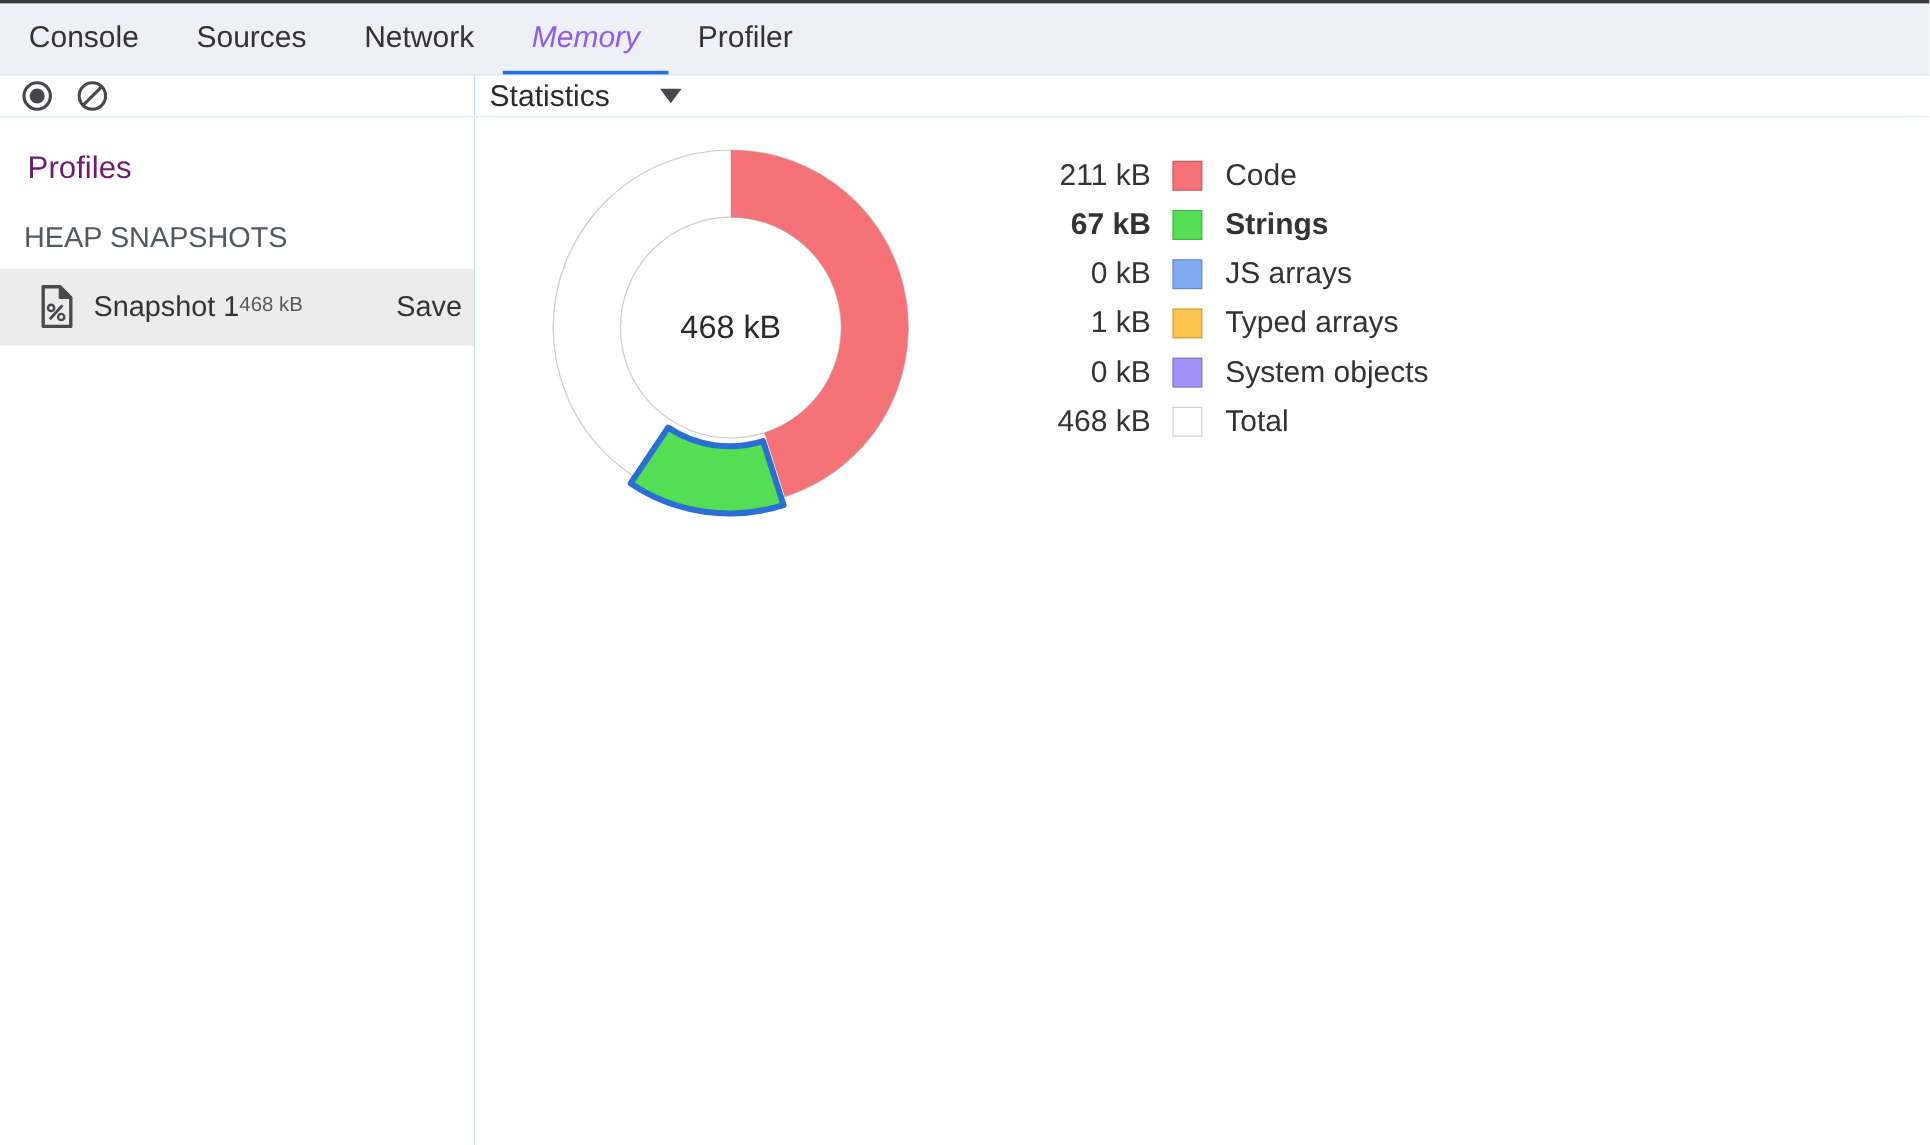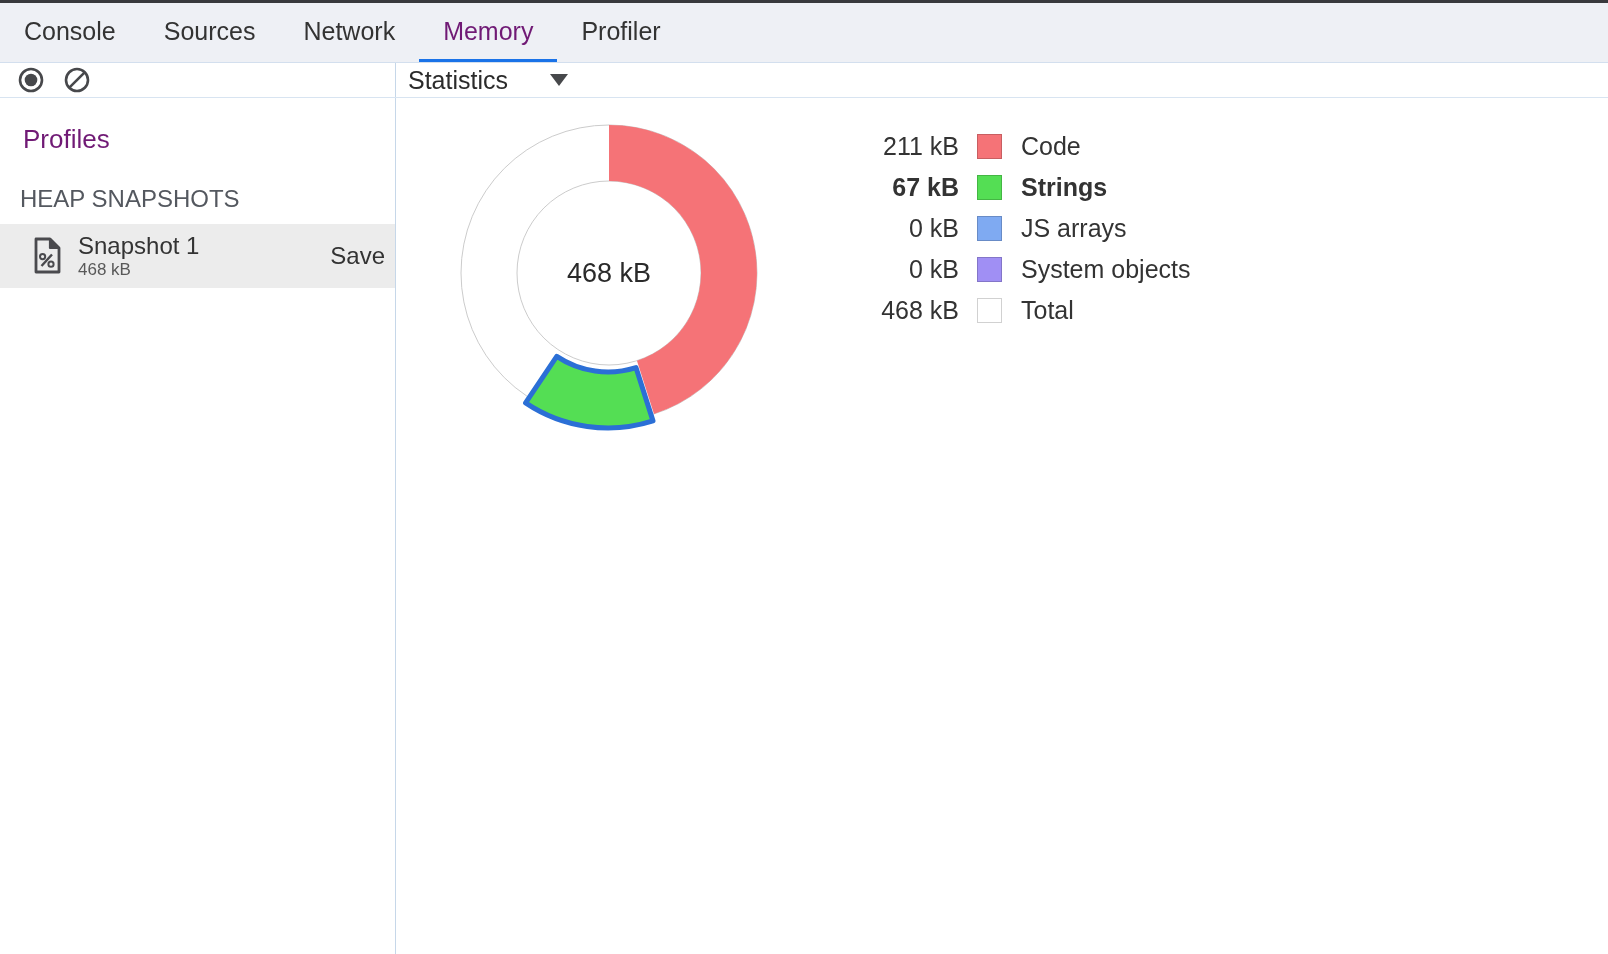--- a/index.html
+++ b/index.html
@@ -5,41 +5,41 @@
   * { margin:0; padding:0; box-sizing:border-box; }
   html,body { width:1608px; height:954px; background:#fff; overflow:hidden;
     font-family:"Liberation Sans", sans-serif; color:#303030; }
   .top-strip { height:3px; background:#38393d; width:100%; }
 
   
   .tab-bar { height:60px; background:#eef0f5; border-bottom:1px solid #d3dfee;
     display:flex; align-items:stretch; }
   .tab { display:flex; align-items:center; padding:0 24px; font-size:25px;
     color:#333; cursor:default; border-bottom:3px solid transparent; }
-  .tab.active { color:#701a75; border-bottom-color:#1a73e8; }
+  .tab.active { color:#8b5cf6; border-bottom-color:#1a73e8;font-style:italic; }
 
   
   .toolbar { height:35px; background:#fff; border-bottom:1px solid #d8e4f1; display:flex; }
   .toolbar-left { width:396px; border-right:1px solid #c6d7e9; display:flex;
     align-items:center; padding-left:18px; gap:20px; }
   .icon-btn { width:26px; height:26px; display:block; }
   .toolbar-right { flex:1; display:flex; align-items:center; padding-left:12px; }
   .stats-select { display:flex; align-items:center; font-size:25px; color:#2b2b2b; }
   .dropdown-caret { width:0; height:0; border-left:9px solid transparent;
     border-right:9px solid transparent; border-top:12px solid #47484b; margin-left:42px; }
 
   
   .content { display:flex; height:898px; }
   .sidebar { width:396px; border-right:1px solid #c6d7e9; background:#fff; }
   .profiles-title { font-size:26px; color:#701a75; margin:26px 0 0 23px; }
   .section-heading { font-size:24px; color:#54585f; margin:30px 0 0 20px; }
   .snapshot-item { margin-top:11px; height:64px; background:#ececec;
     display:flex; align-items:center; padding:0 10px 0 30px; }
   .snapshot-icon { width:34px; height:40px; flex:0 0 auto; }
-  .snapshot-text { margin-left:14px; display:flex; flex-direction:column; }
+  .snapshot-text { margin-left:14px; display:flex; flex-direction:row; }
   .snapshot-title { font-size:24px; color:#333; line-height:26px; }
   .snapshot-size { font-size:17px; color:#595959; line-height:19px; margin-top:1px; }
   .save-link { margin-left:auto; font-size:24px; color:#333;
     cursor:pointer; }
 
   .main { flex:1; position:relative; background:#fff; }
   .chart-svg { position:absolute; left:53px; top:15px; }
 
   
   .legend { position:absolute; left:453px; top:28px; }
@@ -124,20 +124,25 @@
         <span class="legend-value">67 kB</span>
         <span class="legend-swatch" style="background: rgb(84, 222, 84);"></span>
         <span class="legend-label">Strings</span>
       </div>
       <div class="legend-row">
         <span class="legend-value">0 kB</span>
         <span class="legend-swatch" style="background: rgb(127, 170, 242);"></span>
         <span class="legend-label">JS arrays</span>
       </div>
       <div class="legend-row">
+        <span class="legend-value">1 kB</span>
+        <span class="legend-swatch" style="background: rgb(250, 196, 79);"></span>
+        <span class="legend-label">Typed arrays</span>
+      </div>
+      <div class="legend-row">
         <span class="legend-value">0 kB</span>
         <span class="legend-swatch" style="background: rgb(160, 143, 244);"></span>
         <span class="legend-label">System objects</span>
       </div>
       <div class="legend-row">
         <span class="legend-value">468 kB</span>
         <span class="legend-swatch" style="background: rgb(255, 255, 255);"></span>
         <span class="legend-label">Total</span>
       </div>
     </div>

